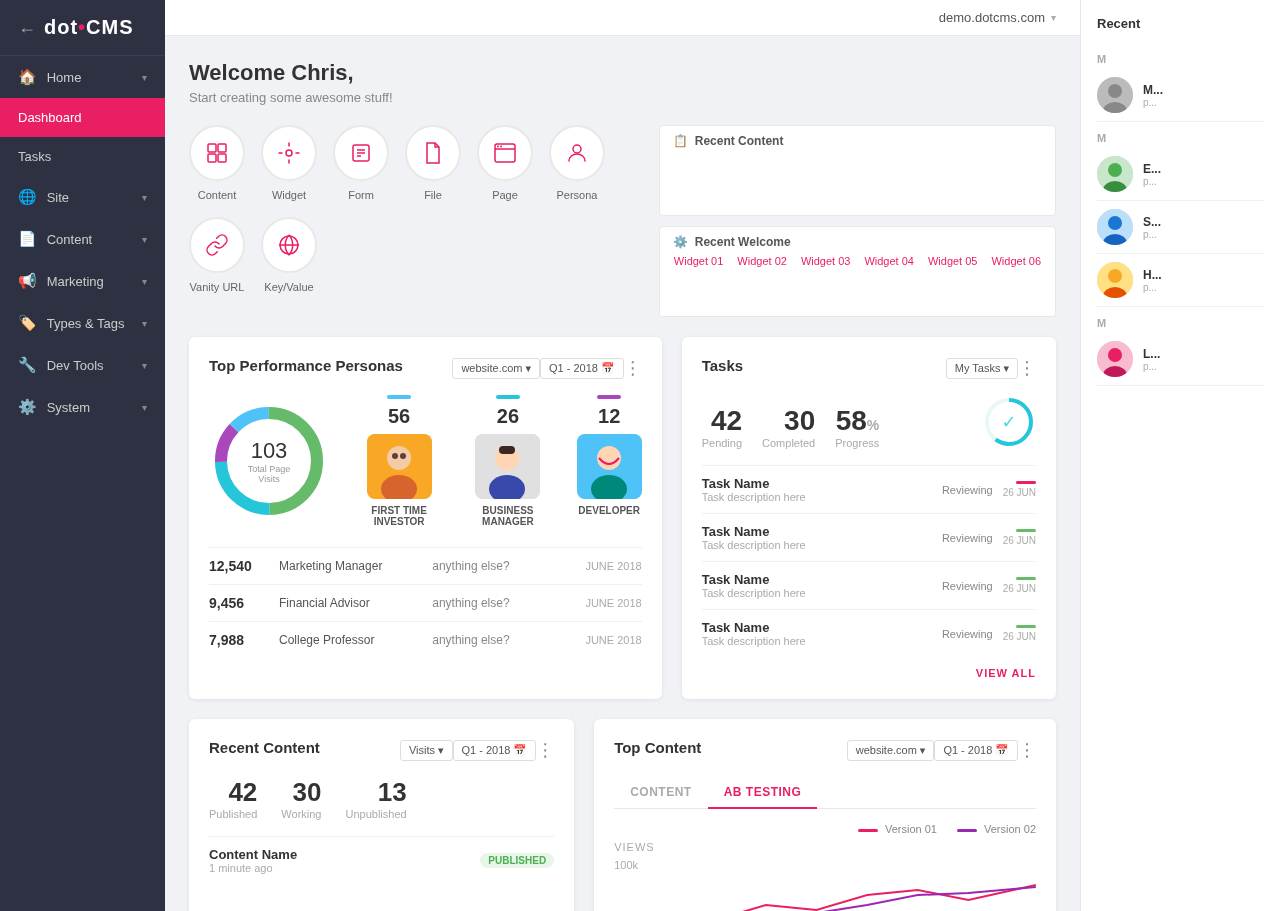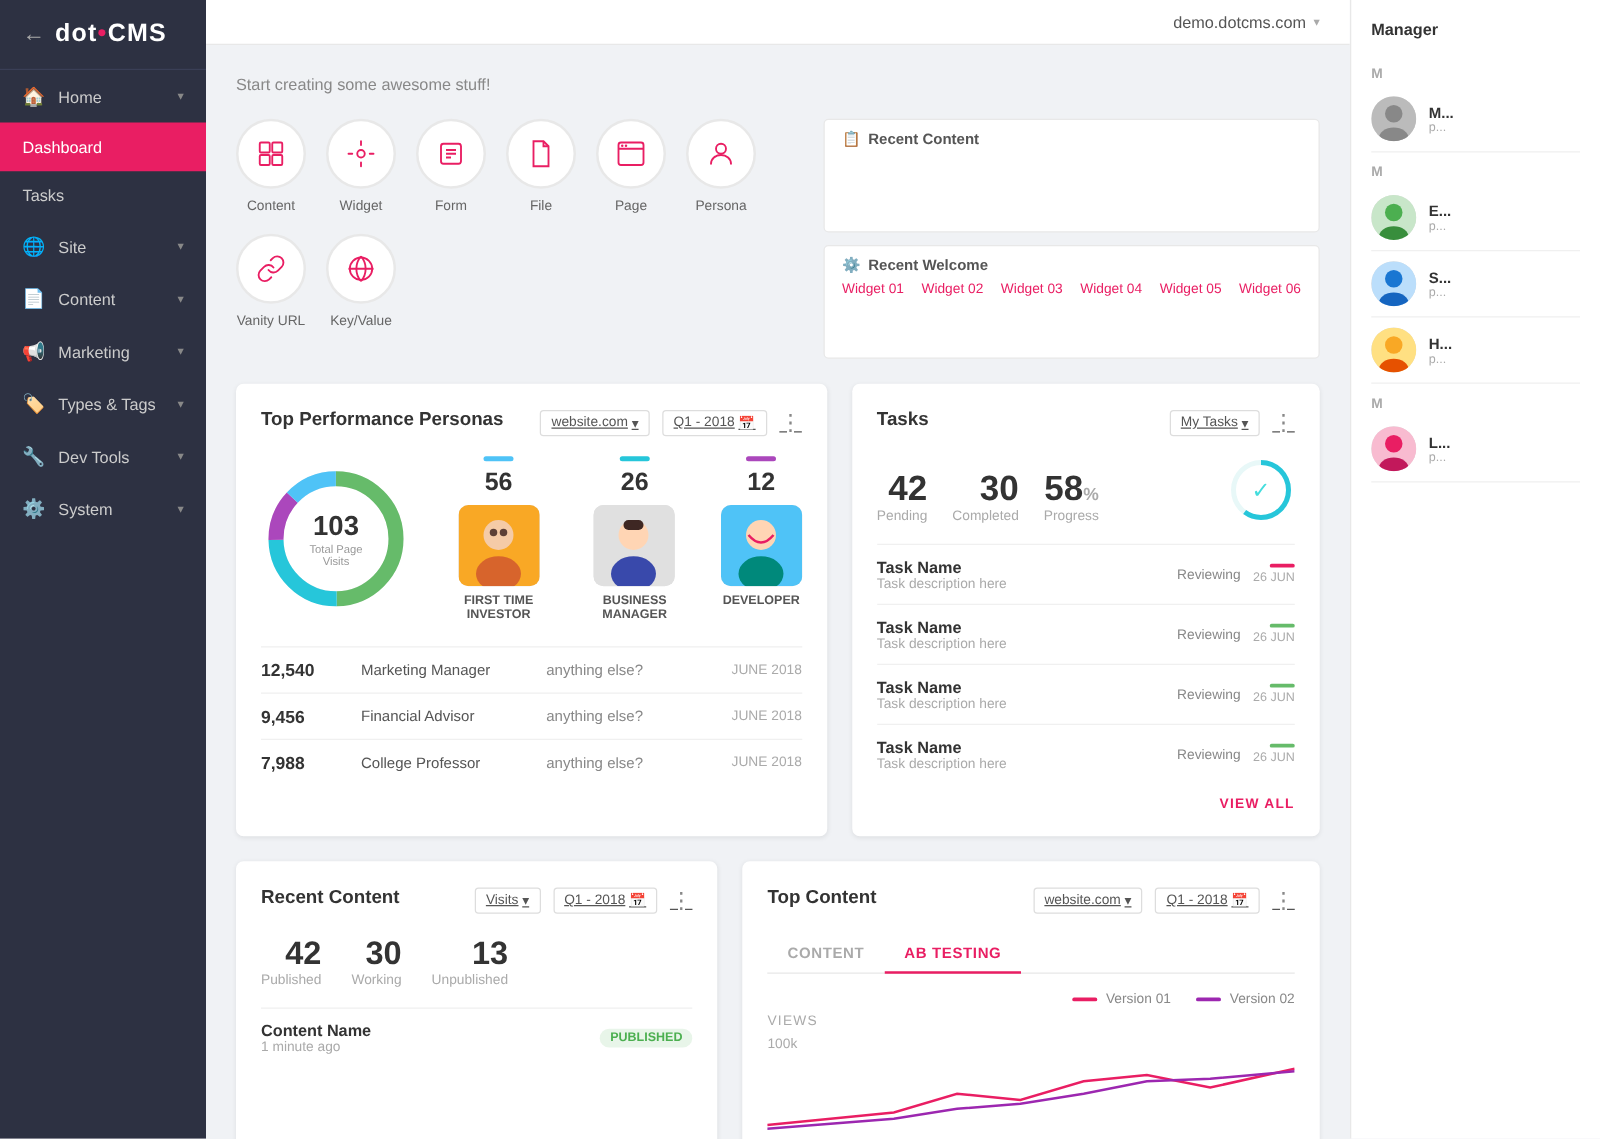--- a/index.html
+++ b/index.html
@@ -165,24 +165,22 @@
       margin-bottom: 16px;
     }
     .card-title {
       font-size: 15px;
       font-weight: 600;
       color: #333;
     }
     .card-controls {
       display: flex;
       align-items: center;
-      gap: 10px;
       font-size: 12px;
       color: #555;
-      text-decoration: underline;
     }
     .card-dropdown {
       display: flex;
       align-items: center;
       gap: 3px;
       cursor: pointer;
       border: 1px solid #ddd;
       padding: 3px 8px;
       border-radius: 3px;
       font-size: 11px;
@@ -206,21 +204,21 @@
       flex-shrink: 0;
     }
     .donut-wrap svg { width: 120px; height: 120px; }
     .donut-center {
       position: absolute;
       top: 50%;
       left: 50%;
       transform: translate(-50%, -50%);
       text-align: center;
     }
-    .donut-number { font-size: 22px; font-weight: 700; color: #333; }
+    .donut-number { font-size: 22px; font-weight: 400; color: #333; }
     .donut-label { font-size: 9px; color: #999; }
 
     
     .persona-bars {
       display: flex;
       gap: 30px;
       flex: 1;
     }
     .persona-bar-item {
       display: flex;
@@ -259,21 +257,21 @@
     .personas-table-row {
       display: flex;
       align-items: center;
       padding: 10px 0;
       border-top: 1px solid #f0f0f0;
       font-size: 12px;
       color: #555;
       gap: 10px;
     }
     .personas-table-num { font-size: 14px; font-weight: 600; color: #333; width: 60px; }
-    .personas-table-name { flex: 1; margin-left: 10px; }
+    .personas-table-name { flex: 1; }
     .personas-table-tag { flex: 1; color: #888; }
     .personas-table-date { color: #aaa; font-size: 11px; }
 
     
     .tasks-card { flex: 0.85; }
     .tasks-stats {
       display: flex;
       gap: 20px;
       align-items: flex-end;
       margin-bottom: 16px;
@@ -512,20 +510,21 @@
 </nav>
 
 <div class="main">
 
   <div class="topbar">
     <span>demo.dotcms.com</span>
     <span style="margin-left:6px;color:#aaa;font-size:10px;">▾</span>
   </div>
 
   <div class="dashboard-content">
+    <div class="welcome-title">Welcome Chris,</div>
     <div class="welcome-sub">Start creating some awesome stuff!</div>
 
     <div style="display:flex;gap:20px;margin-bottom:20px;">
 
       <div class="quick-icons" style="flex:1;">
         <div class="quick-icon-item">
           <div class="quick-icon-circle">
             <svg width="24" height="24" viewBox="0 0 24 24" fill="none">
                 <rect x="3" y="3" width="8" height="8" rx="1" stroke="#e91e63" stroke-width="1.5"></rect>
                 <rect x="13" y="3" width="8" height="8" rx="1" stroke="#e91e63" stroke-width="1.5"></rect>
@@ -908,21 +907,21 @@
 
             <polyline points="0,58 60,54 120,50 180,42 240,38 300,30 360,20 420,18 500,12" fill="none" stroke="#9c27b0" stroke-width="2"></polyline>
           </svg>
         </div>
       </div>
     </div>
   </div>
 </div>
 
 <div class="right-panel">
-  <div class="right-panel-title">Manager</div>
+  <div class="right-panel-title">Recent</div>
   <div class="section-divider">M</div>
   <div class="recent-user-item">
     <div class="user-avatar">
       <svg viewBox="0 0 36 36">
           <rect width="36" height="36" fill="#bbb"></rect>
           <circle cx="18" cy="14" r="7" fill="#888"></circle>
           <ellipse cx="18" cy="34" rx="12" ry="9" fill="#888"></ellipse>
         </svg>
     </div>
     <div>

